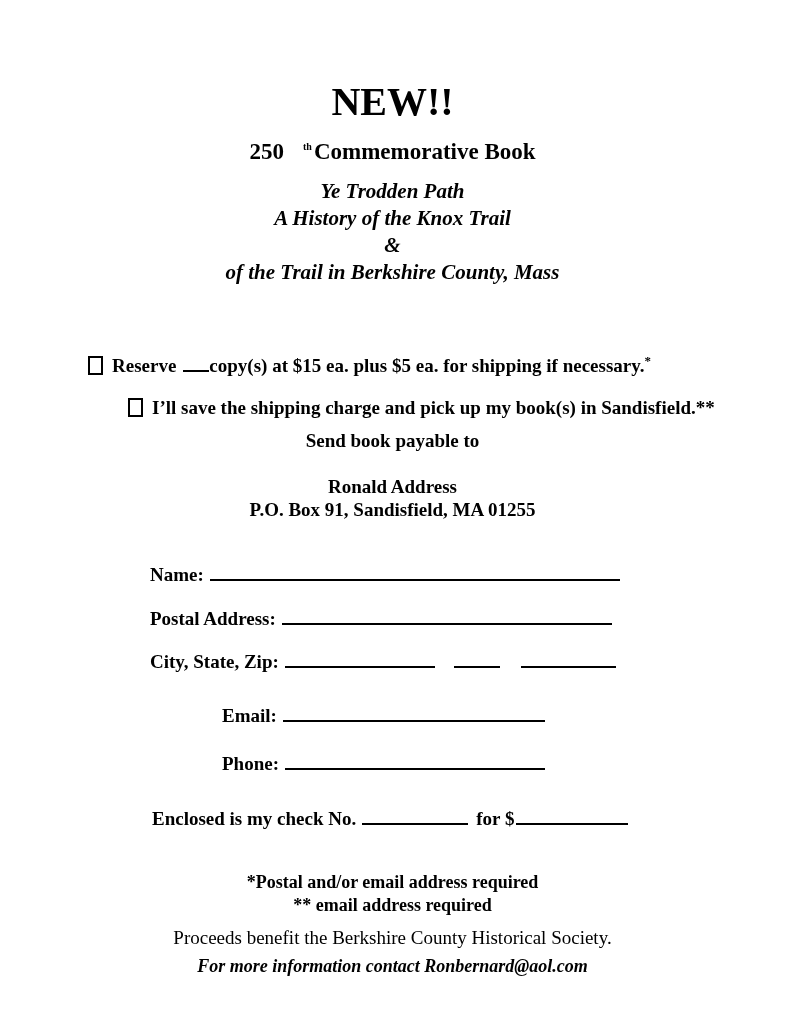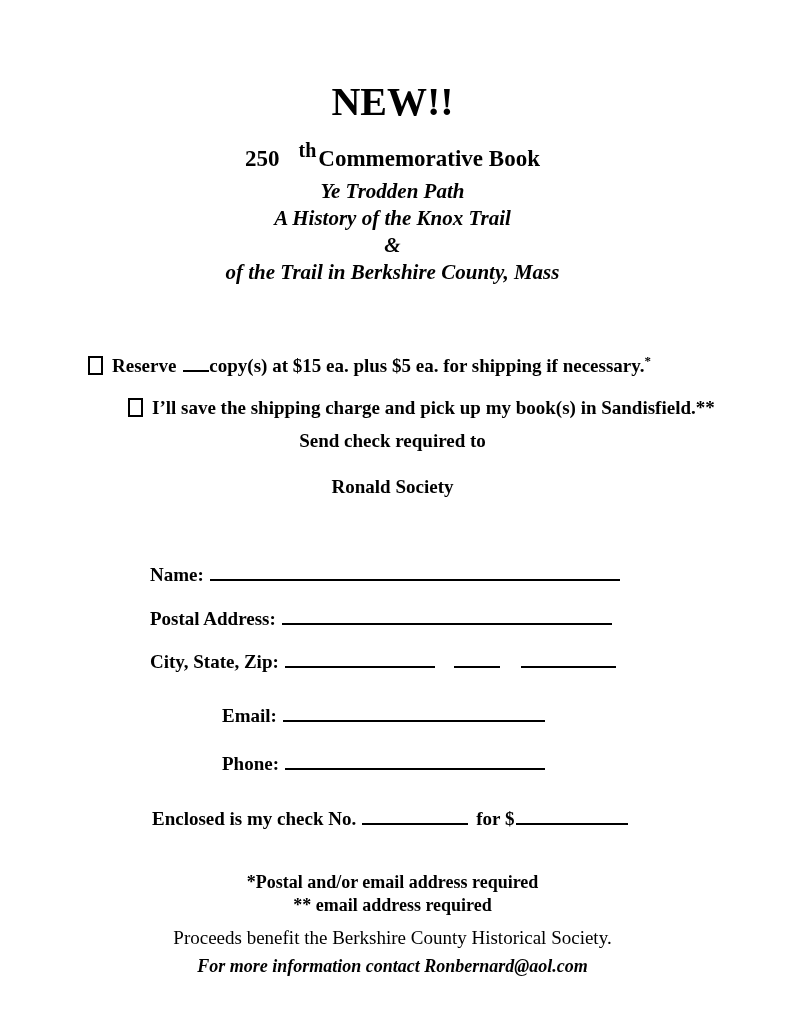--- a/index.html
+++ b/index.html
@@ -21,21 +21,21 @@
     top:78px;
     font-size:40px;
     font-weight:bold;
   }
   .edition {
     top:139px;
     font-size:23px;
     font-weight:bold;
   }
   .edition sup.ord {
-    font-size:20px;
+    font-size:10px;
     vertical-align:super;
     margin-left:19px;
     margin-right:2px;
   }
   .title-block {
     top:178px;
     font-size:21px;
     font-weight:bold;
     font-style:italic;
     line-height:27px;
@@ -120,24 +120,25 @@
   </div>
 
   <div class="abs option-row" style="top:352px;">
     <span class="checkbox"></span><span>Reserve</span><span class="blank qty-blank"></span><span>copy(s) at $15 ea. plus $5 ea. for shipping if necessary.</span><sup class="fn">*</sup>
   </div>
 
   <div class="abs option-row" style="top:397px;margin-left:40px;">
     <span class="checkbox"></span><span>I’ll save the shipping charge and pick up my book(s) in Sandisfield.**</span>
   </div>
 
-  <div class="abs centered payable-line">Send check required to</div>
+  <div class="abs centered payable-line">Send book payable to</div>
 
   <div class="abs centered payee-block">
-    <div>Ronald Society</div>
+    <div>Ronald Address</div>
+    <div>P.O. Box 91, Sandisfield, MA 01255</div>
   </div>
 
   <div class="abs field-row row-name">
     <span class="flabel">Name:</span><span class="blank line-name"></span>
   </div>
 
   <div class="abs field-row row-postal">
     <span class="flabel">Postal Address:</span><span class="blank line-postal"></span>
   </div>
 

